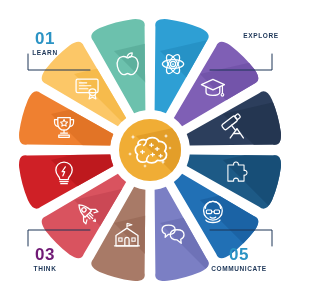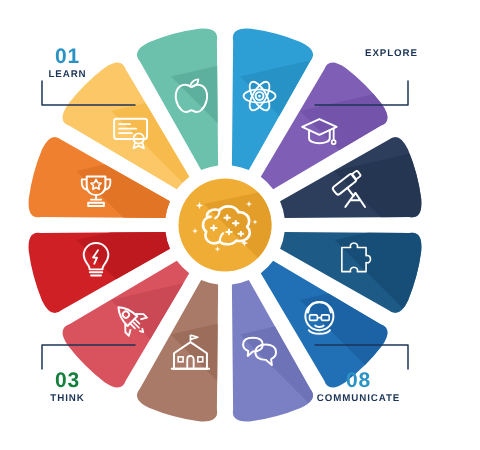--- a/index.html
+++ b/index.html
@@ -12,21 +12,21 @@
   }
   #wheel-root{position:relative;width:300px;height:300px;}
   svg.canvas{position:absolute;left:0;top:0;width:300px;height:300px;display:block;}
   .lbl{
     position:absolute;
     text-align:center;
     line-height:1;
     user-select:none;
   }
   .lbl .num{
-    font-size:14px;
+    font-size:17px;
     font-weight:bold;
     letter-spacing:.5px;
     display:block;
   }
   .lbl .cap{
     font-size:6.5px;
     font-weight:bold;
     letter-spacing:.6px;
     display:block;
     margin-top:3px;
@@ -433,22 +433,22 @@
 
   <div id="label-layer">
       <div class="lbl" style="left: 16px; top: 30px; width: 58px;">
         <span class="num" style="color: rgb(43, 147, 196);">01</span>
         <span class="cap" style="color: rgb(28, 53, 87);">LEARN</span>
       </div>
       <div class="lbl" style="left: 232px; top: 30px; width: 58px;">
         <span class="cap" style="color: rgb(28, 53, 87);">EXPLORE</span>
       </div>
       <div class="lbl" style="left: 16px; top: 246px; width: 58px;">
-        <span class="num" style="color: #15803d;">03</span>
+        <span class="num" style="color: #701a75;">03</span>
         <span class="cap" style="color: rgb(28, 53, 87);">THINK</span>
       </div>
       <div class="lbl" style="left: 210px; top: 246px; width: 58px;">
-        <span class="num" style="color: rgb(43, 147, 196);">08</span>
+        <span class="num" style="color: rgb(43, 147, 196);">05</span>
         <span class="cap" style="color: rgb(28, 53, 87);">COMMUNICATE</span>
       </div>
     </div>
 
 </div>
 
 </body></html>

